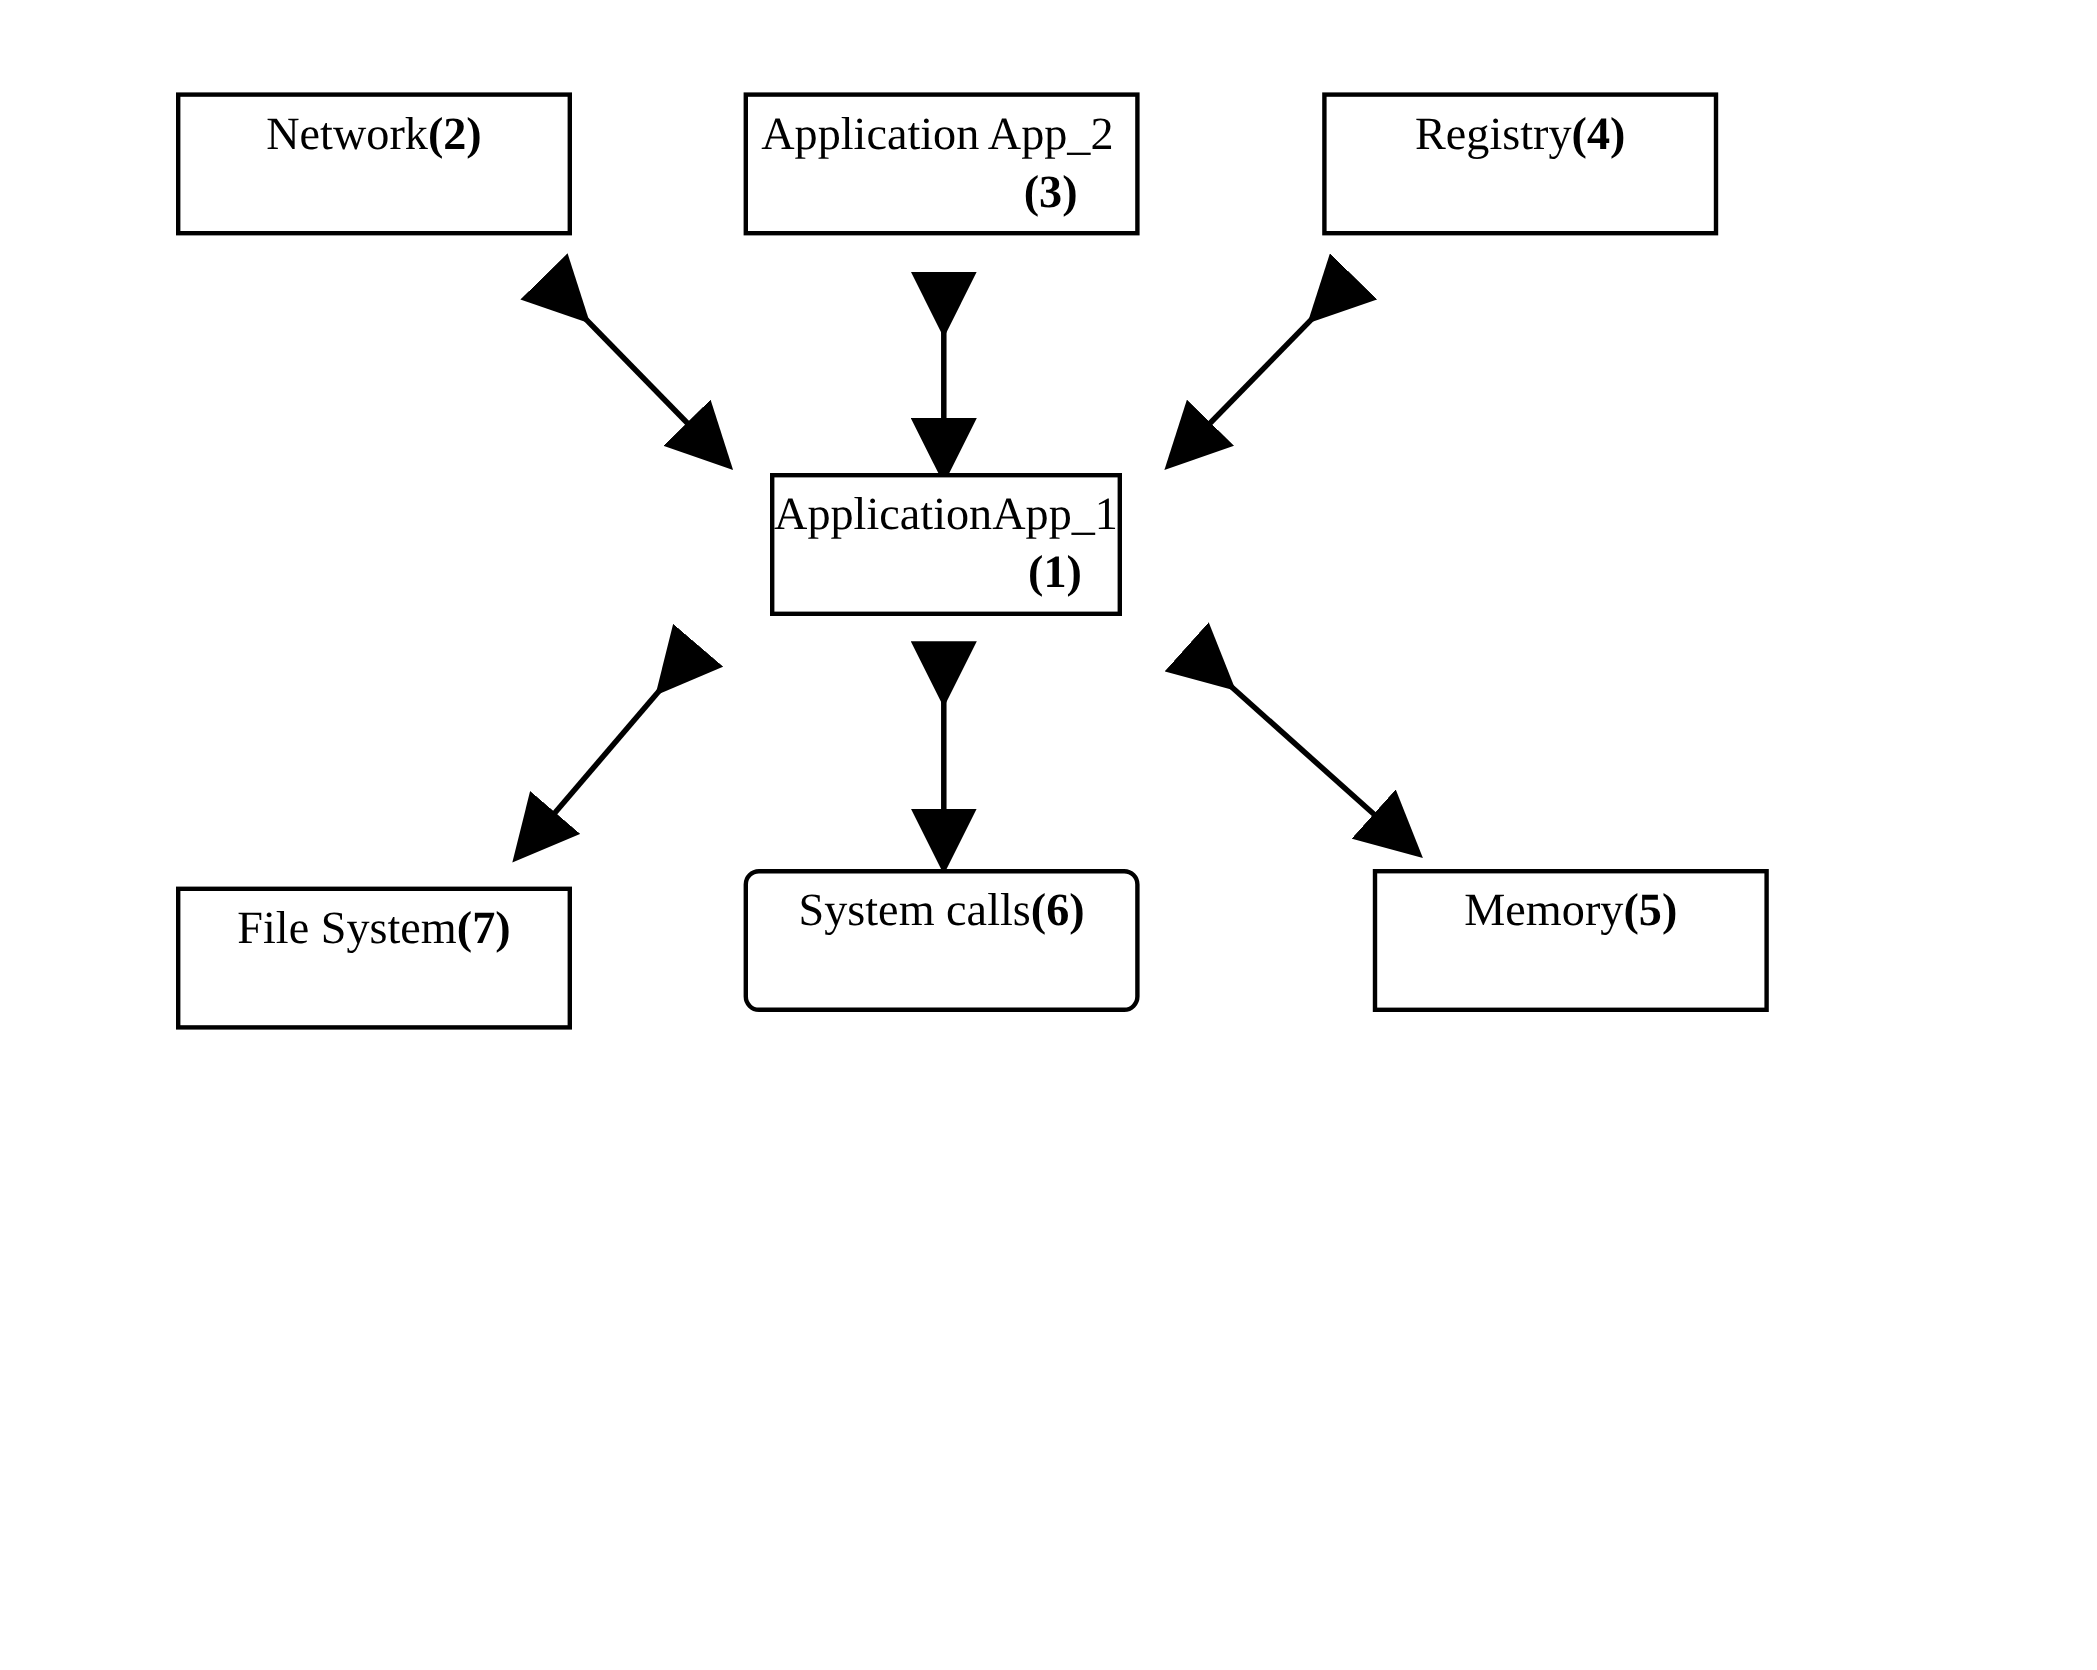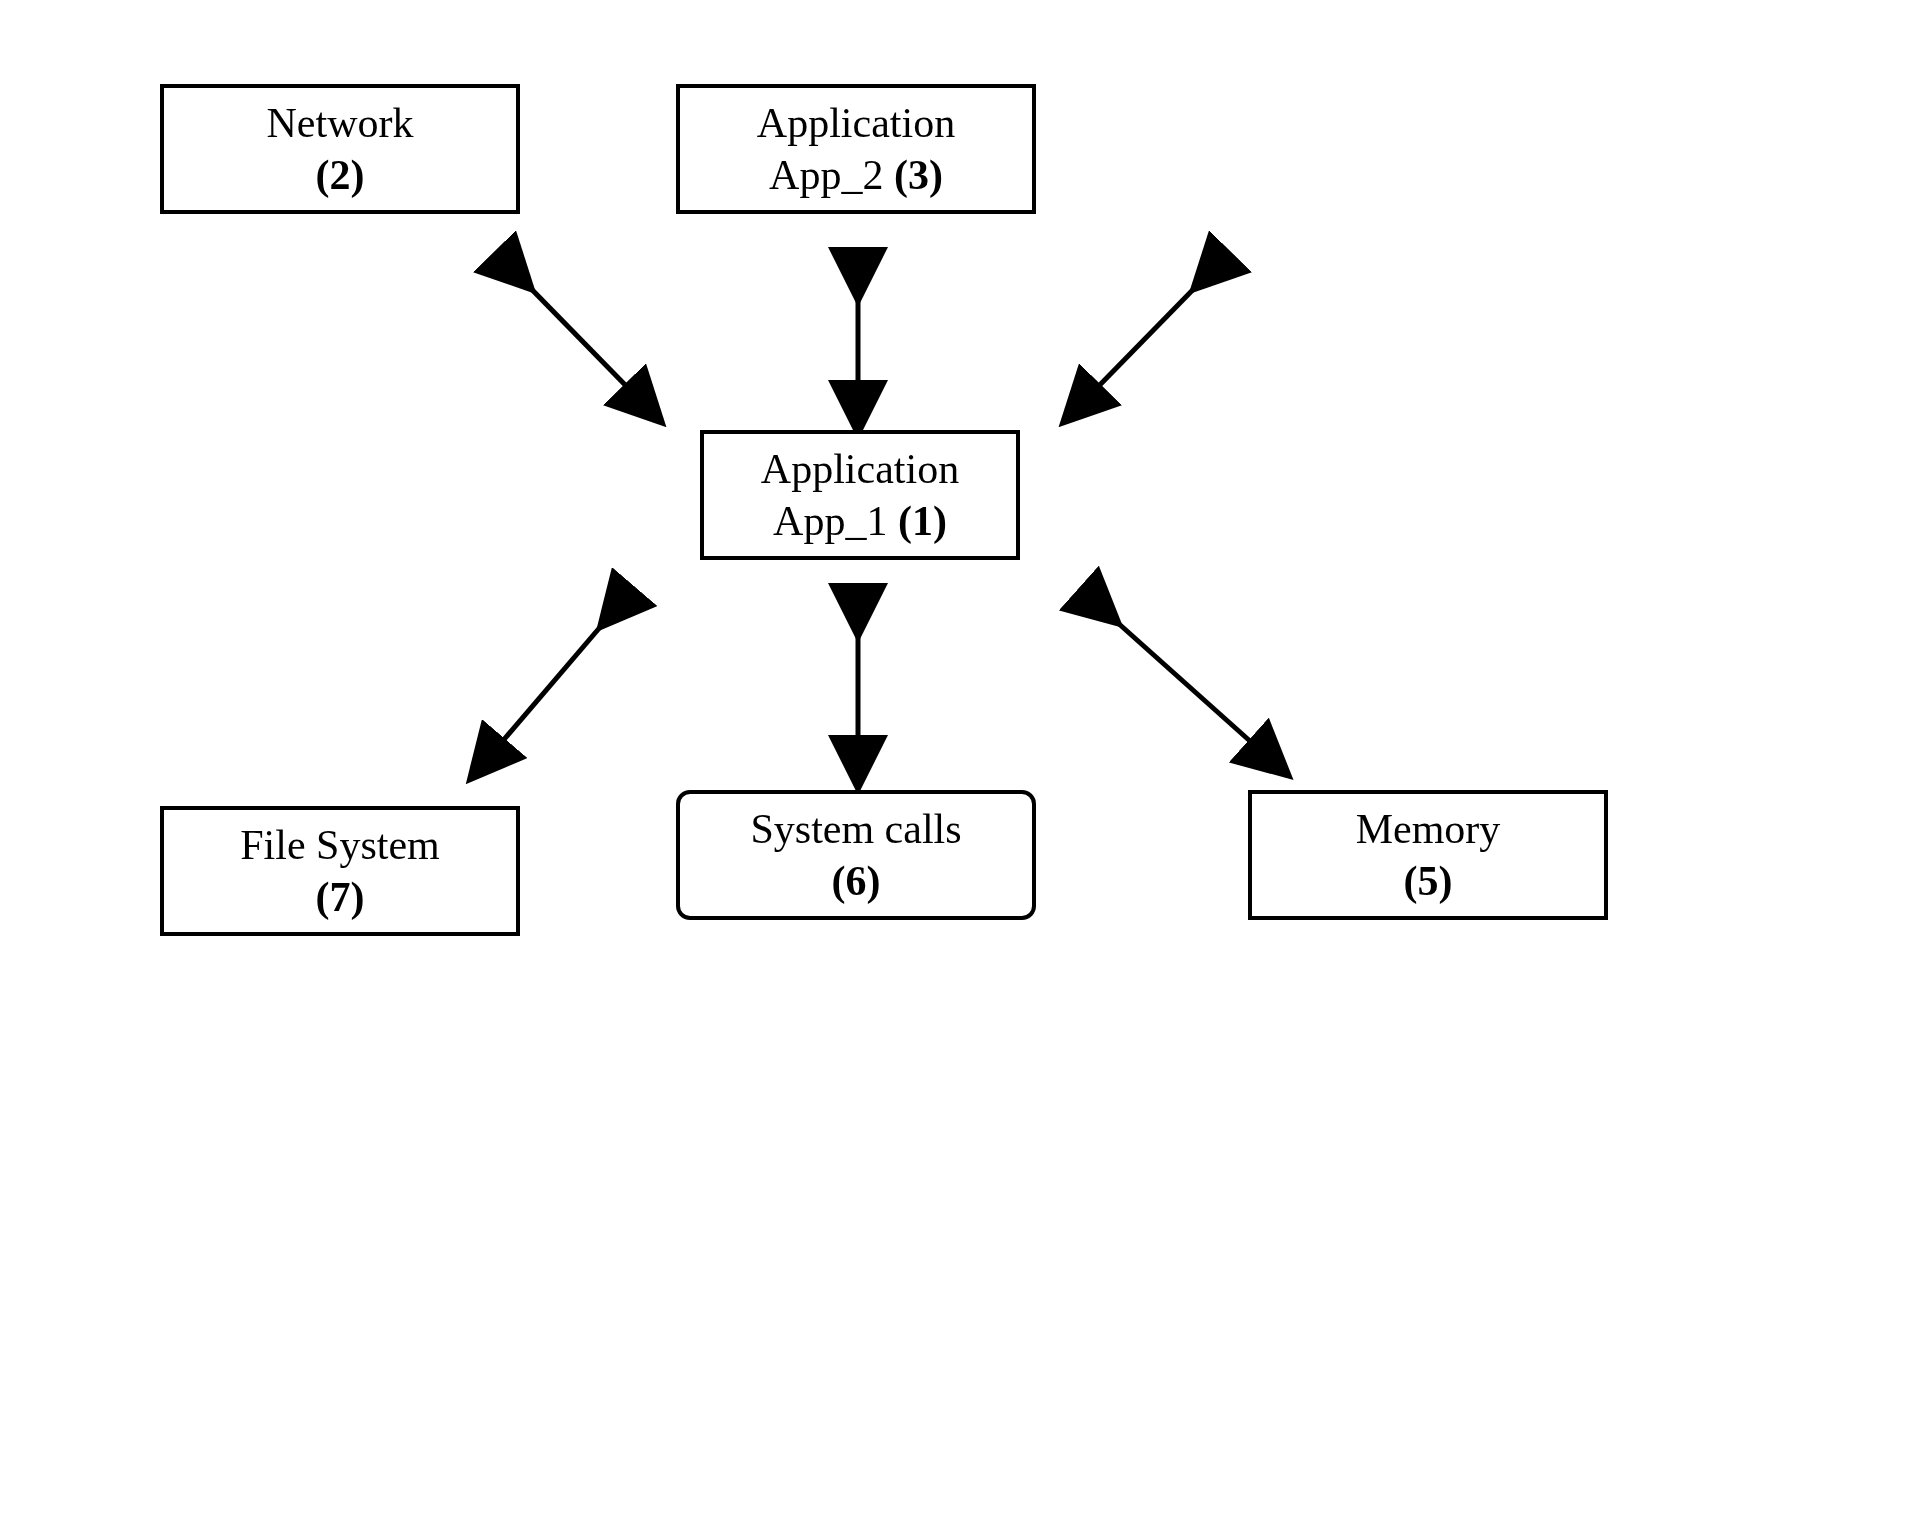--- a/index.html
+++ b/index.html
@@ -17,23 +17,23 @@
     .diagram-container {
       position: relative;
       width: 100%;
       height: 100%;
     }
     .box {
       position: absolute;
       border: 4px solid black;
       background: white;
       display: flex;
-      flex-direction: column;
+      flex-direction: row;
       justify-content: center;
-      align-items: center;
+      align-items: flex-start;
       text-align: center;
       font-size: 42px;
       line-height: 1.25;
       padding: 8px 12px;
     }
     .box-network {
       left: 160px;
       top: 84px;
       width: 360px;
       height: 130px;
@@ -125,20 +125,24 @@
   <div class="box box-network">
     <span>Network</span>
     <span class="num">(2)</span>
   </div>
 
   <div class="box box-app2">
     <span>Application</span>
     <span><span>App_2 </span><span class="num">(3)</span></span>
   </div>
 
+  <div class="box box-registry">
+    <span>Registry</span>
+    <span class="num">(4)</span>
+  </div>
 
   <div class="box box-app1">
     <span>Application</span>
     <span><span>App_1 </span><span class="num">(1)</span></span>
   </div>
 
   <div class="box box-filesystem">
     <span>File System</span>
     <span class="num">(7)</span>
   </div>

